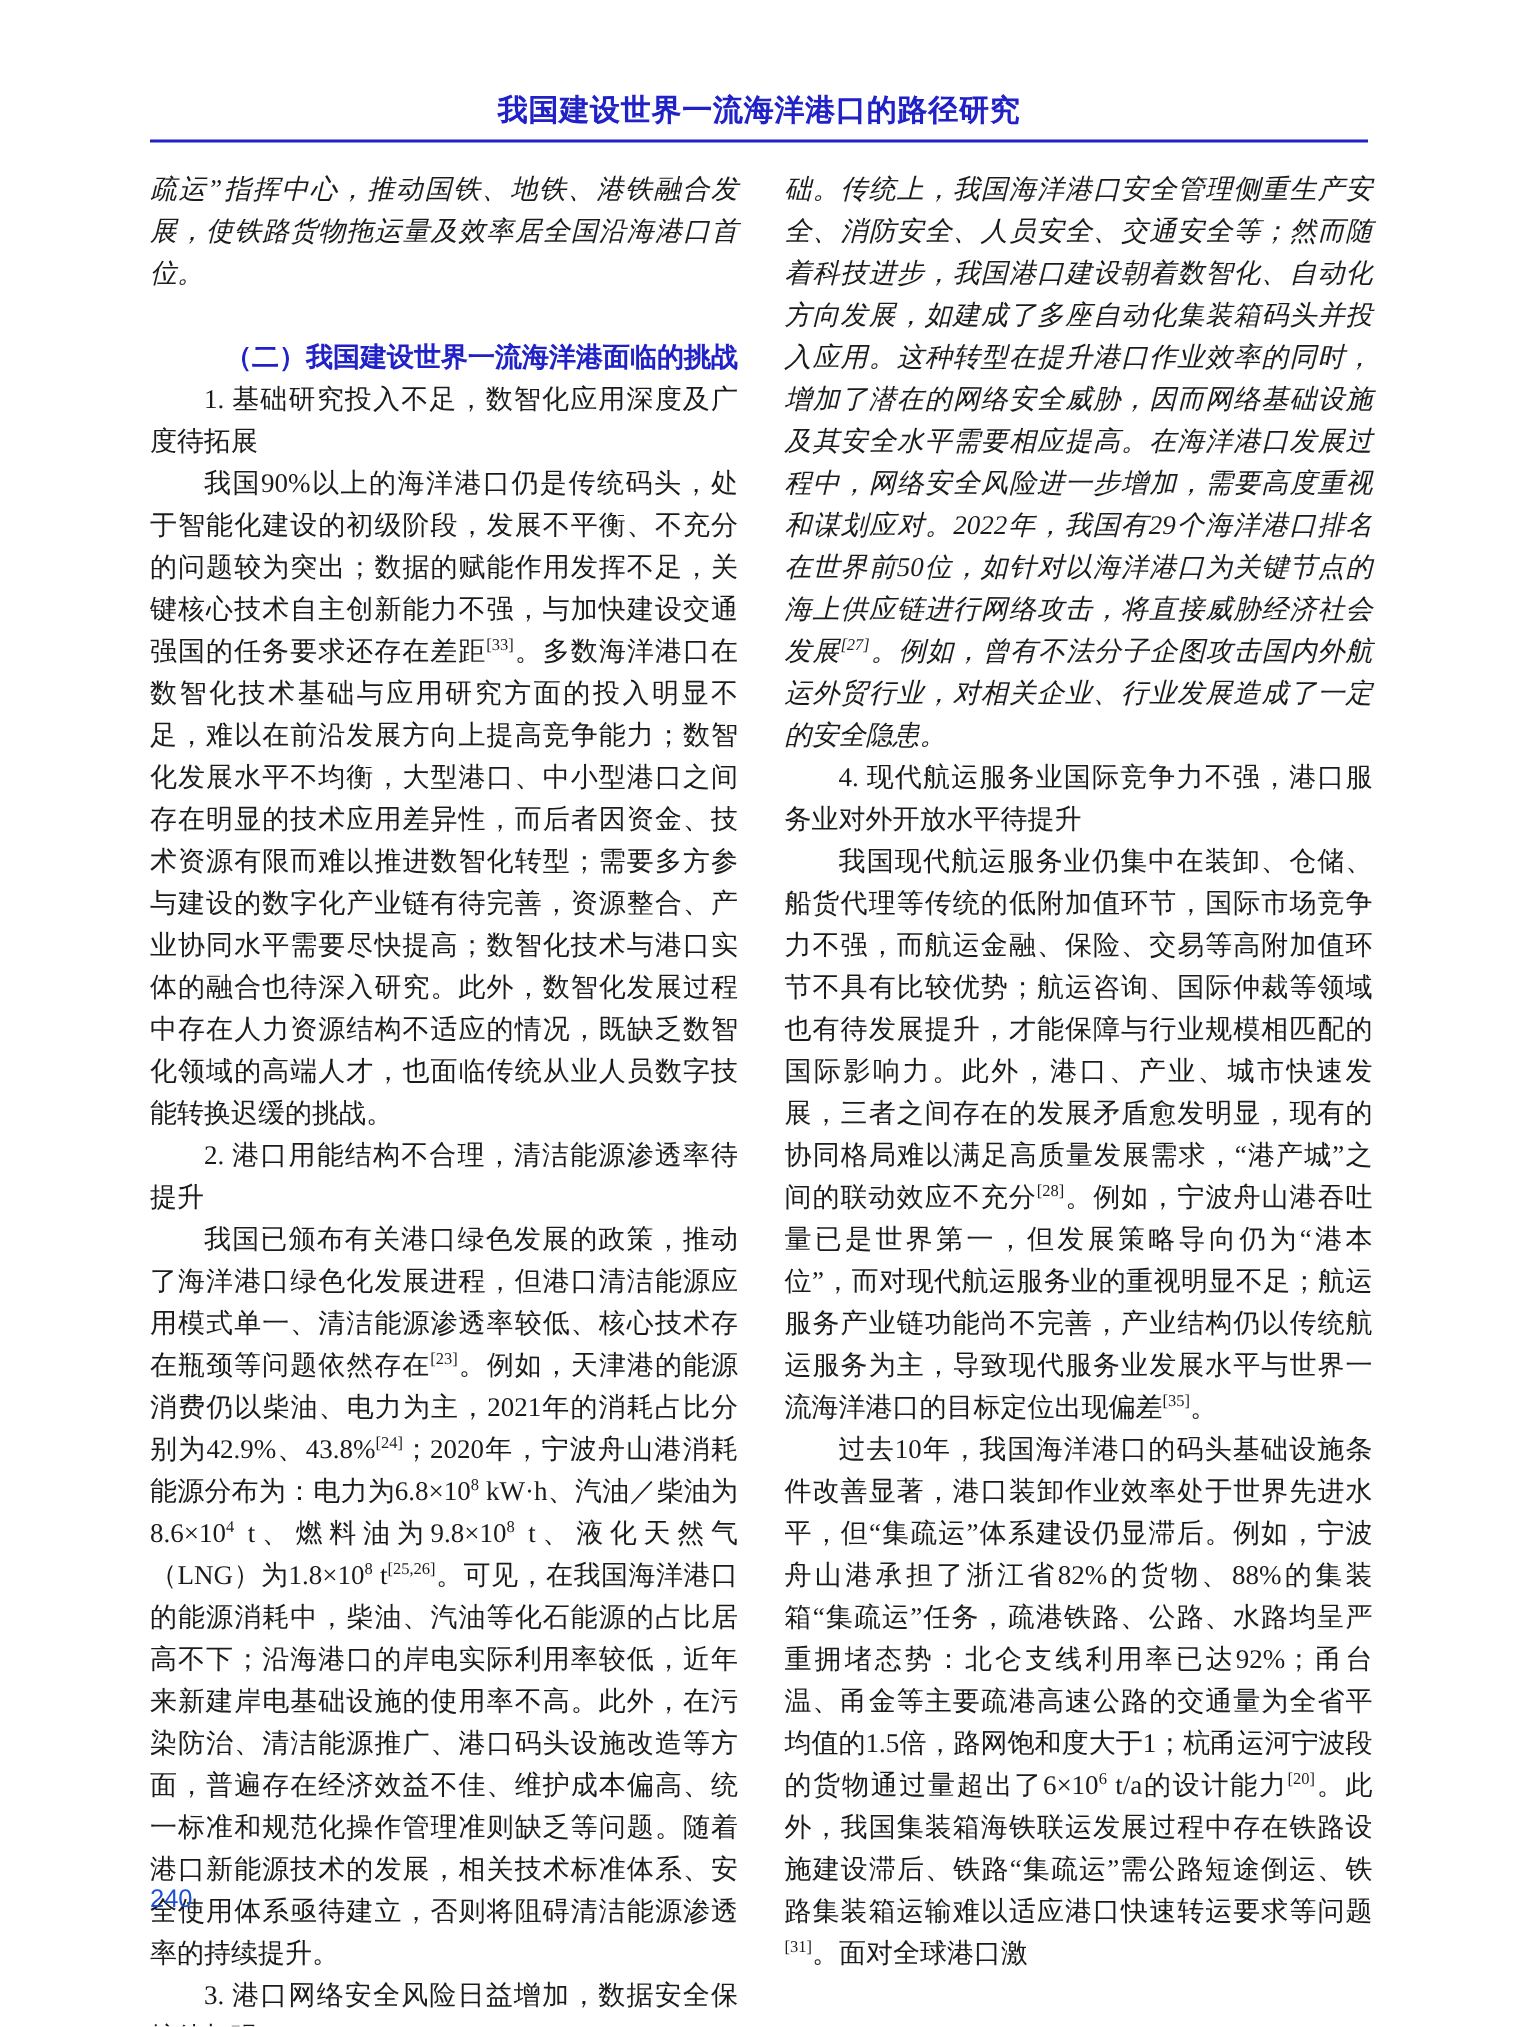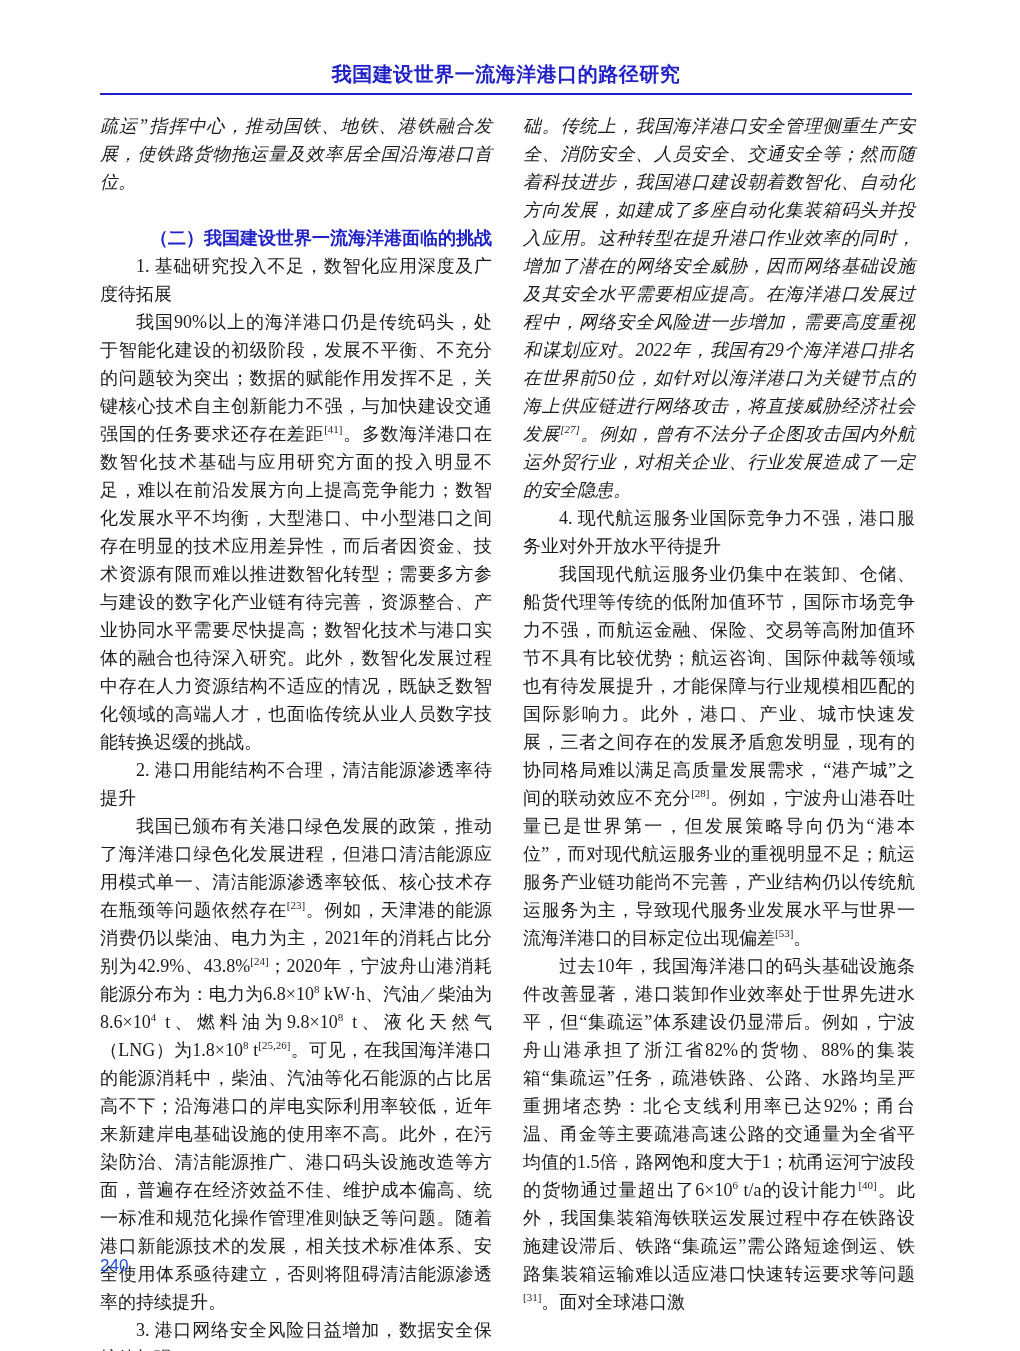--- a/index.html
+++ b/index.html
@@ -88,28 +88,28 @@
 
   <header class="page-header">
     <h1 class="running-title">我国建设世界一流海洋港口的路径研究</h1>
   </header>
 
   <main class="columns">
     <section class="col col-left">
         <p class="block continuation">疏运”指挥中心，推动国铁、地铁、港铁融合发展，使铁路货物拖运量及效率居全国沿海港口首位。</p>
         <p class="block heading">（二）我国建设世界一流海洋港面临的挑战</p>
         <p class="block para">1. 基础研究投入不足，数智化应用深度及广度待拓展</p>
-        <p class="block para">我国90%以上的海洋港口仍是传统码头，处于智能化建设的初级阶段，发展不平衡、不充分的问题较为突出；数据的赋能作用发挥不足，关键核心技术自主创新能力不强，与加快建设交通强国的任务要求还存在差距<sup>[41]</sup>。多数海洋港口在数智化技术基础与应用研究方面的投入明显不足，难以在前沿发展方向上提高竞争能力；数智化发展水平不均衡，大型港口、中小型港口之间存在明显的技术应用差异性，而后者因资金、技术资源有限而难以推进数智化转型；需要多方参与建设的数字化产业链有待完善，资源整合、产业协同水平需要尽快提高；数智化技术与港口实体的融合也待深入研究。此外，数智化发展过程中存在人力资源结构不适应的情况，既缺乏数智化领域的高端人才，也面临传统从业人员数字技能转换迟缓的挑战。</p>
+        <p class="block para">我国90%以上的海洋港口仍是传统码头，处于智能化建设的初级阶段，发展不平衡、不充分的问题较为突出；数据的赋能作用发挥不足，关键核心技术自主创新能力不强，与加快建设交通强国的任务要求还存在差距<sup>[33]</sup>。多数海洋港口在数智化技术基础与应用研究方面的投入明显不足，难以在前沿发展方向上提高竞争能力；数智化发展水平不均衡，大型港口、中小型港口之间存在明显的技术应用差异性，而后者因资金、技术资源有限而难以推进数智化转型；需要多方参与建设的数字化产业链有待完善，资源整合、产业协同水平需要尽快提高；数智化技术与港口实体的融合也待深入研究。此外，数智化发展过程中存在人力资源结构不适应的情况，既缺乏数智化领域的高端人才，也面临传统从业人员数字技能转换迟缓的挑战。</p>
         <p class="block para">2. 港口用能结构不合理，清洁能源渗透率待提升</p>
         <p class="block para">我国已颁布有关港口绿色发展的政策，推动了海洋港口绿色化发展进程，但港口清洁能源应用模式单一、清洁能源渗透率较低、核心技术存在瓶颈等问题依然存在<sup>[23]</sup>。例如，天津港的能源消费仍以柴油、电力为主，2021年的消耗占比分别为42.9%、43.8%<sup>[24]</sup>；2020年，宁波舟山港消耗能源分布为：电力为6.8×10<sup>8</sup> kW·h、汽油／柴油为8.6×10<sup>4</sup> t、燃料油为9.8×10<sup>8</sup> t、液化天然气（LNG）为1.8×10<sup>8</sup> t<sup>[25,26]</sup>。可见，在我国海洋港口的能源消耗中，柴油、汽油等化石能源的占比居高不下；沿海港口的岸电实际利用率较低，近年来新建岸电基础设施的使用率不高。此外，在污染防治、清洁能源推广、港口码头设施改造等方面，普遍存在经济效益不佳、维护成本偏高、统一标准和规范化操作管理准则缺乏等问题。随着港口新能源技术的发展，相关技术标准体系、安全使用体系亟待建立，否则将阻碍清洁能源渗透率的持续提升。</p>
         <p class="block para">3. 港口网络安全风险日益增加，数据安全保护待加强</p>
       </section>
     <section class="col col-right">
         <p class="block continuation">础。传统上，我国海洋港口安全管理侧重生产安全、消防安全、人员安全、交通安全等；然而随着科技进步，我国港口建设朝着数智化、自动化方向发展，如建成了多座自动化集装箱码头并投入应用。这种转型在提升港口作业效率的同时，增加了潜在的网络安全威胁，因而网络基础设施及其安全水平需要相应提高。在海洋港口发展过程中，网络安全风险进一步增加，需要高度重视和谋划应对。2022年，我国有29个海洋港口排名在世界前50位，如针对以海洋港口为关键节点的海上供应链进行网络攻击，将直接威胁经济社会发展<sup>[27]</sup>。例如，曾有不法分子企图攻击国内外航运外贸行业，对相关企业、行业发展造成了一定的安全隐患。</p>
         <p class="block para">4. 现代航运服务业国际竞争力不强，港口服务业对外开放水平待提升</p>
-        <p class="block para">我国现代航运服务业仍集中在装卸、仓储、船货代理等传统的低附加值环节，国际市场竞争力不强，而航运金融、保险、交易等高附加值环节不具有比较优势；航运咨询、国际仲裁等领域也有待发展提升，才能保障与行业规模相匹配的国际影响力。此外，港口、产业、城市快速发展，三者之间存在的发展矛盾愈发明显，现有的协同格局难以满足高质量发展需求，“港产城”之间的联动效应不充分<sup>[28]</sup>。例如，宁波舟山港吞吐量已是世界第一，但发展策略导向仍为“港本位”，而对现代航运服务业的重视明显不足；航运服务产业链功能尚不完善，产业结构仍以传统航运服务为主，导致现代服务业发展水平与世界一流海洋港口的目标定位出现偏差<sup>[53]</sup>。</p>
-        <p class="block para">过去10年，我国海洋港口的码头基础设施条件改善显著，港口装卸作业效率处于世界先进水平，但“集疏运”体系建设仍显滞后。例如，宁波舟山港承担了浙江省82%的货物、88%的集装箱“集疏运”任务，疏港铁路、公路、水路均呈严重拥堵态势：北仑支线利用率已达92%；甬台温、甬金等主要疏港高速公路的交通量为全省平均值的1.5倍，路网饱和度大于1；杭甬运河宁波段的货物通过量超出了6×10<sup>6</sup> t/a的设计能力<sup>[40]</sup>。此外，我国集装箱海铁联运发展过程中存在铁路设施建设滞后、铁路“集疏运”需公路短途倒运、铁路集装箱运输难以适应港口快速转运要求等问题<sup>[31]</sup>。面对全球港口激</p>
+        <p class="block para">我国现代航运服务业仍集中在装卸、仓储、船货代理等传统的低附加值环节，国际市场竞争力不强，而航运金融、保险、交易等高附加值环节不具有比较优势；航运咨询、国际仲裁等领域也有待发展提升，才能保障与行业规模相匹配的国际影响力。此外，港口、产业、城市快速发展，三者之间存在的发展矛盾愈发明显，现有的协同格局难以满足高质量发展需求，“港产城”之间的联动效应不充分<sup>[28]</sup>。例如，宁波舟山港吞吐量已是世界第一，但发展策略导向仍为“港本位”，而对现代航运服务业的重视明显不足；航运服务产业链功能尚不完善，产业结构仍以传统航运服务为主，导致现代服务业发展水平与世界一流海洋港口的目标定位出现偏差<sup>[35]</sup>。</p>
+        <p class="block para">过去10年，我国海洋港口的码头基础设施条件改善显著，港口装卸作业效率处于世界先进水平，但“集疏运”体系建设仍显滞后。例如，宁波舟山港承担了浙江省82%的货物、88%的集装箱“集疏运”任务，疏港铁路、公路、水路均呈严重拥堵态势：北仑支线利用率已达92%；甬台温、甬金等主要疏港高速公路的交通量为全省平均值的1.5倍，路网饱和度大于1；杭甬运河宁波段的货物通过量超出了6×10<sup>6</sup> t/a的设计能力<sup>[20]</sup>。此外，我国集装箱海铁联运发展过程中存在铁路设施建设滞后、铁路“集疏运”需公路短途倒运、铁路集装箱运输难以适应港口快速转运要求等问题<sup>[31]</sup>。面对全球港口激</p>
       </section>
   </main>
 
   <div class="page-number">240</div>
 
 </div>
 
 </body></html>

